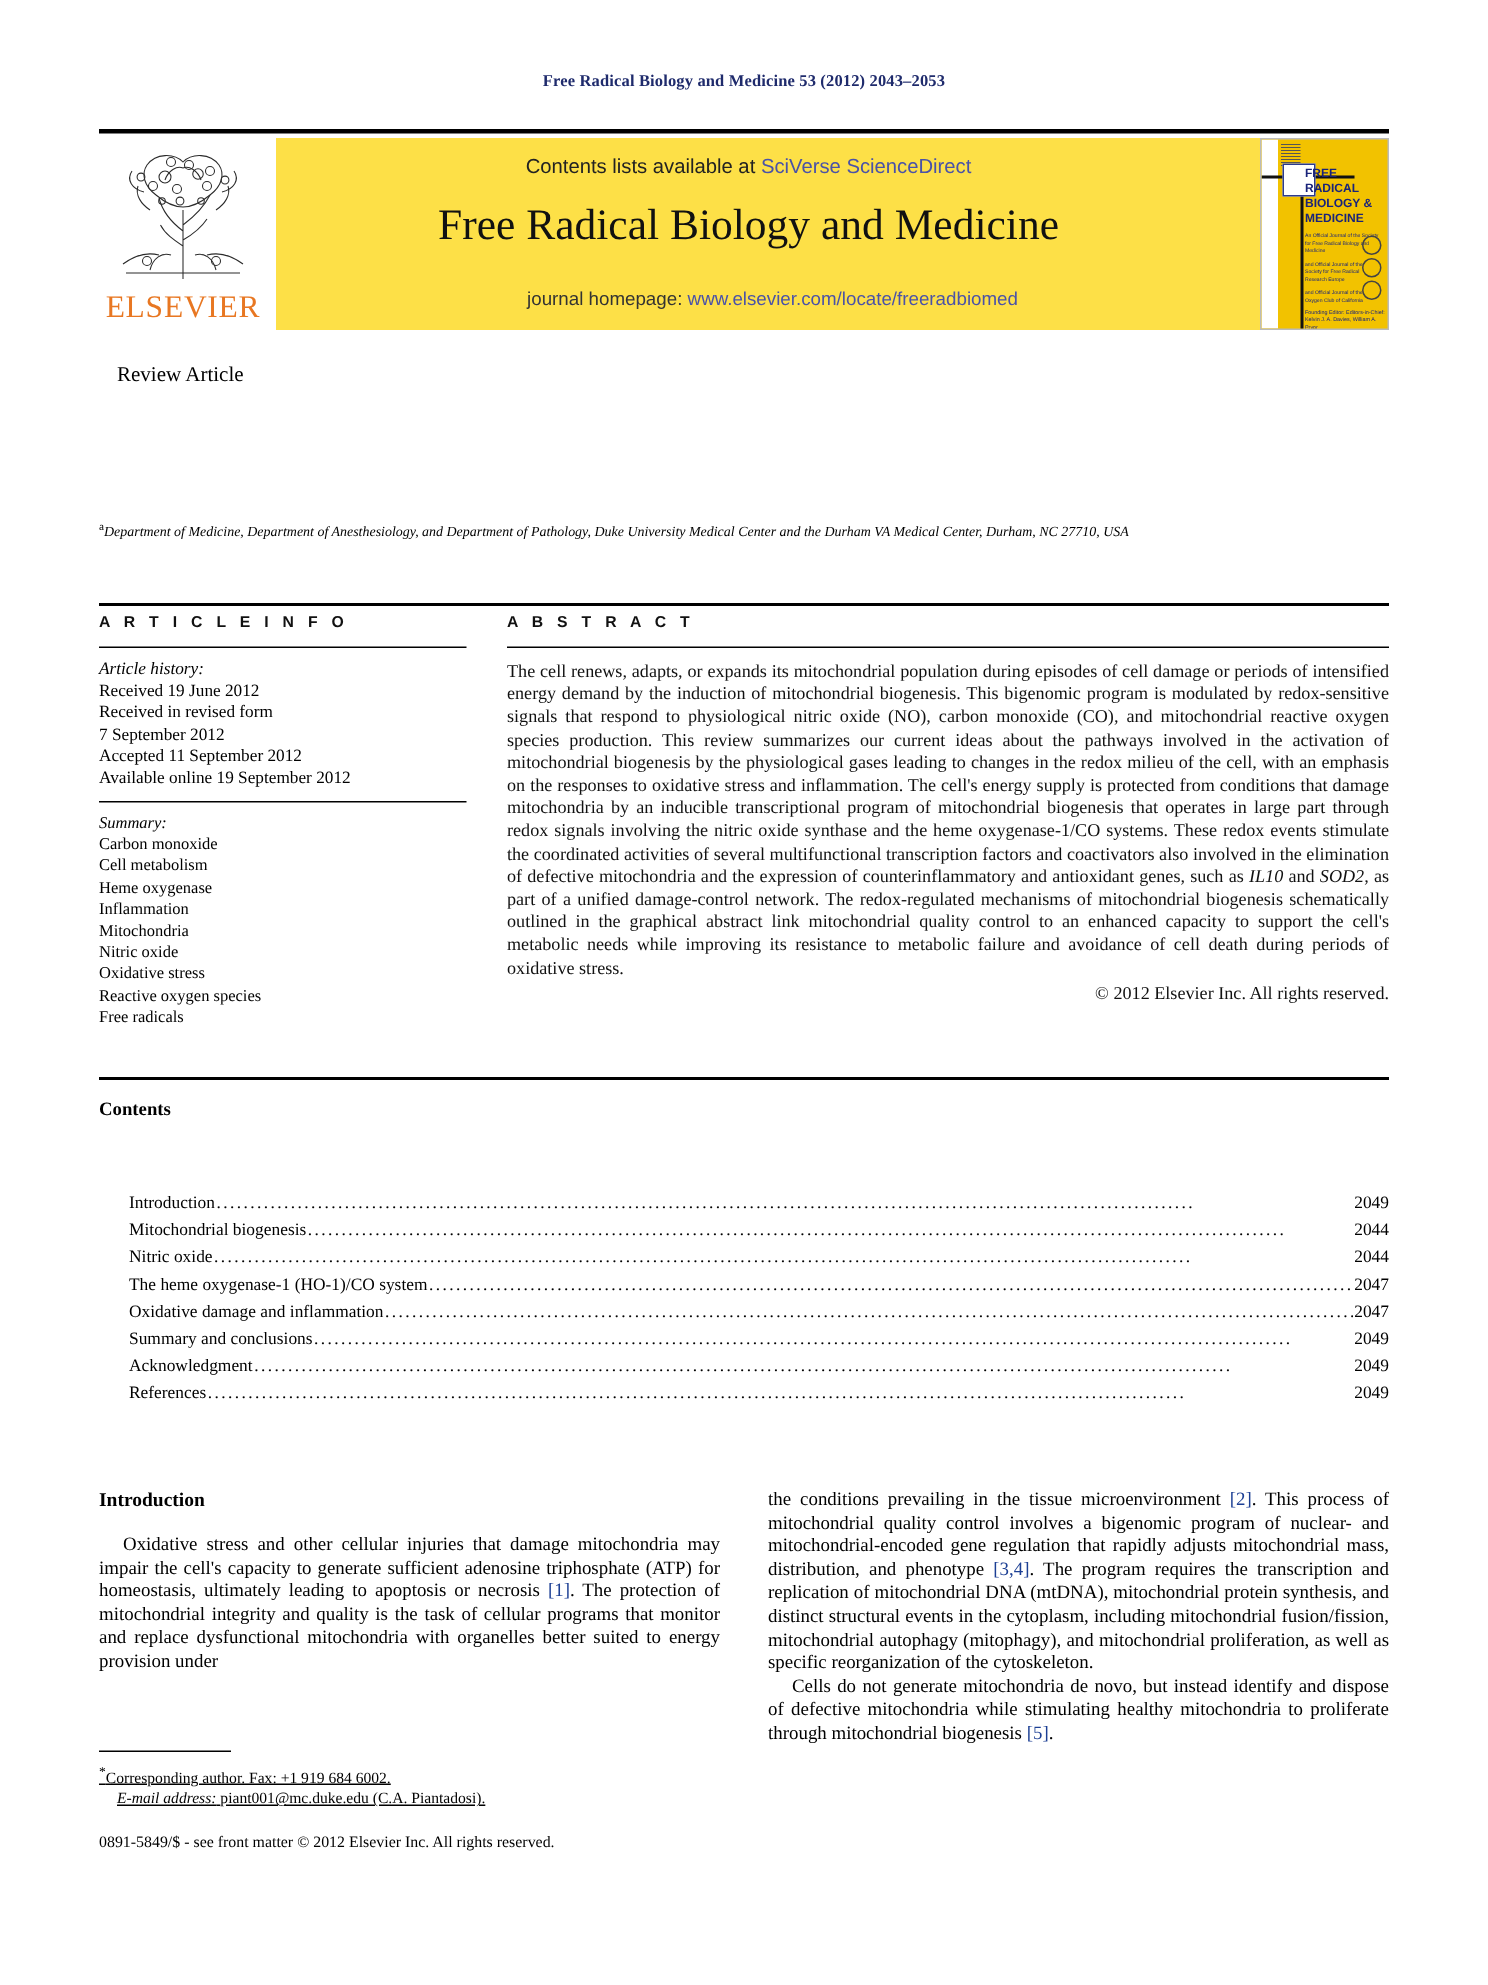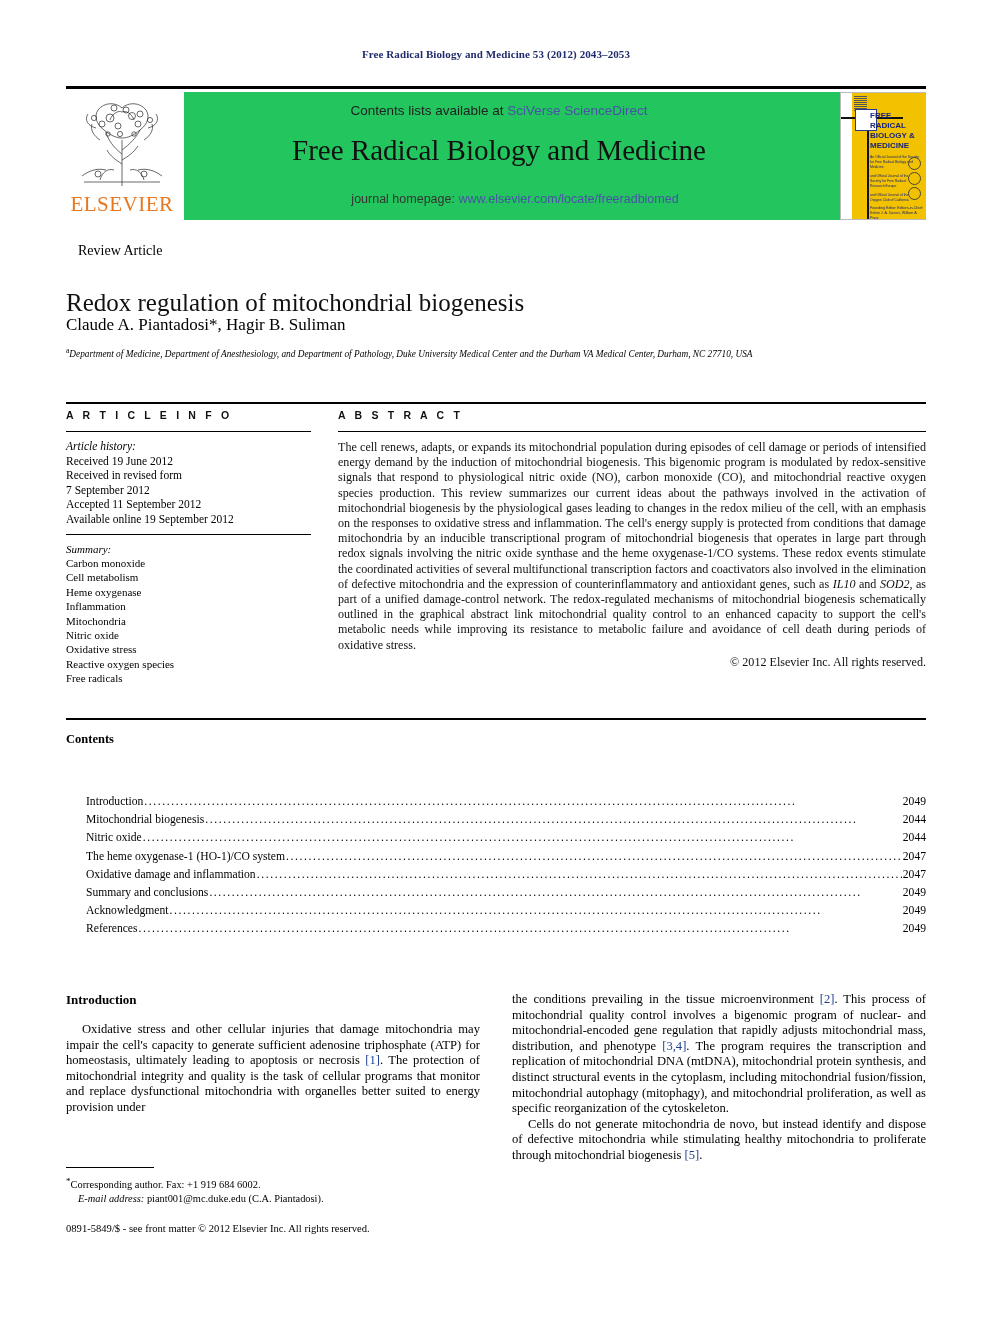--- a/index.html
+++ b/index.html
@@ -70,21 +70,21 @@
     font-family: "Liberation Serif", serif;
     font-size: 21px;
     letter-spacing: 0.5px;
     color: #E87722;
   }
   .grey-band {
     position: absolute;
     left: 118px; top: 0;
     width: 734px;
     height: 128px;
-    background: #22c55e;
+    background: #fde047;
   }
   .contents-avail {
     position: absolute;
     left: 0; top: 11px;
     width: 630px;
     text-align: center;
     font-family: "Liberation Sans", sans-serif;
     font-size: 13.5px;
     color: #222;
   }
@@ -243,21 +243,21 @@
   }
   .body-p.cont { text-indent: 0; }
   .ref { color: #1c3f94; }
 
   
   .fn-rule {
     position: absolute; left: 66px; top: 1167px; width: 88px; height: 1px; background: #000;
   }
   .footnote {
     position: absolute; left: 66px; top: 1174px; width: 414px;
-    font-size: 10.4px; line-height: 14px;
+    font-size: 10.4px; line-height: 14px; text-decoration: underline;
   }
   .footnote .it { font-style: italic; }
   .footnote .star { font-size: 9px; vertical-align: super; }
   .imprint {
     position: absolute; left: 66px; top: 1222px; width: 500px;
     font-size: 10.6px; line-height: 14.5px;
   }
 </style>
 </head>
 <body>
@@ -332,22 +332,20 @@
         <div class="cover-circ" style="top:64px"></div>
         <div class="cover-circ" style="top:79px"></div>
         <div class="cover-circ" style="top:94px"></div>
         <div class="cover-bottom">Founding Editor: Editors-in-Chief: Kelvin J. A. Davies, William A. Pryor</div>
       </div>
 
     </div>
   </div>
 
   <div class="art-type">Review Article</div>
-  <h1 class="art-title">Redox regulation of mitochondrial biogenesis</h1>
-  <div class="art-authors">Claude A. Piantadosi*, Hagir B. Suliman</div>
   <div class="art-affil">
     <sup>a</sup><span>Department of Medicine, Department of Anesthesiology, and Department of Pathology, Duke University Medical Center and the Durham VA Medical Center, Durham, NC 27710, USA</span>
   </div>
 
   <div class="rule-full" style="top:402px"></div>
   <div class="rule-full" style="top:718px"></div>
 
   <div class="col-info">
     <div class="sec-head">A R T I C L E   I N F O</div>
     <div class="thin-rule"></div>

